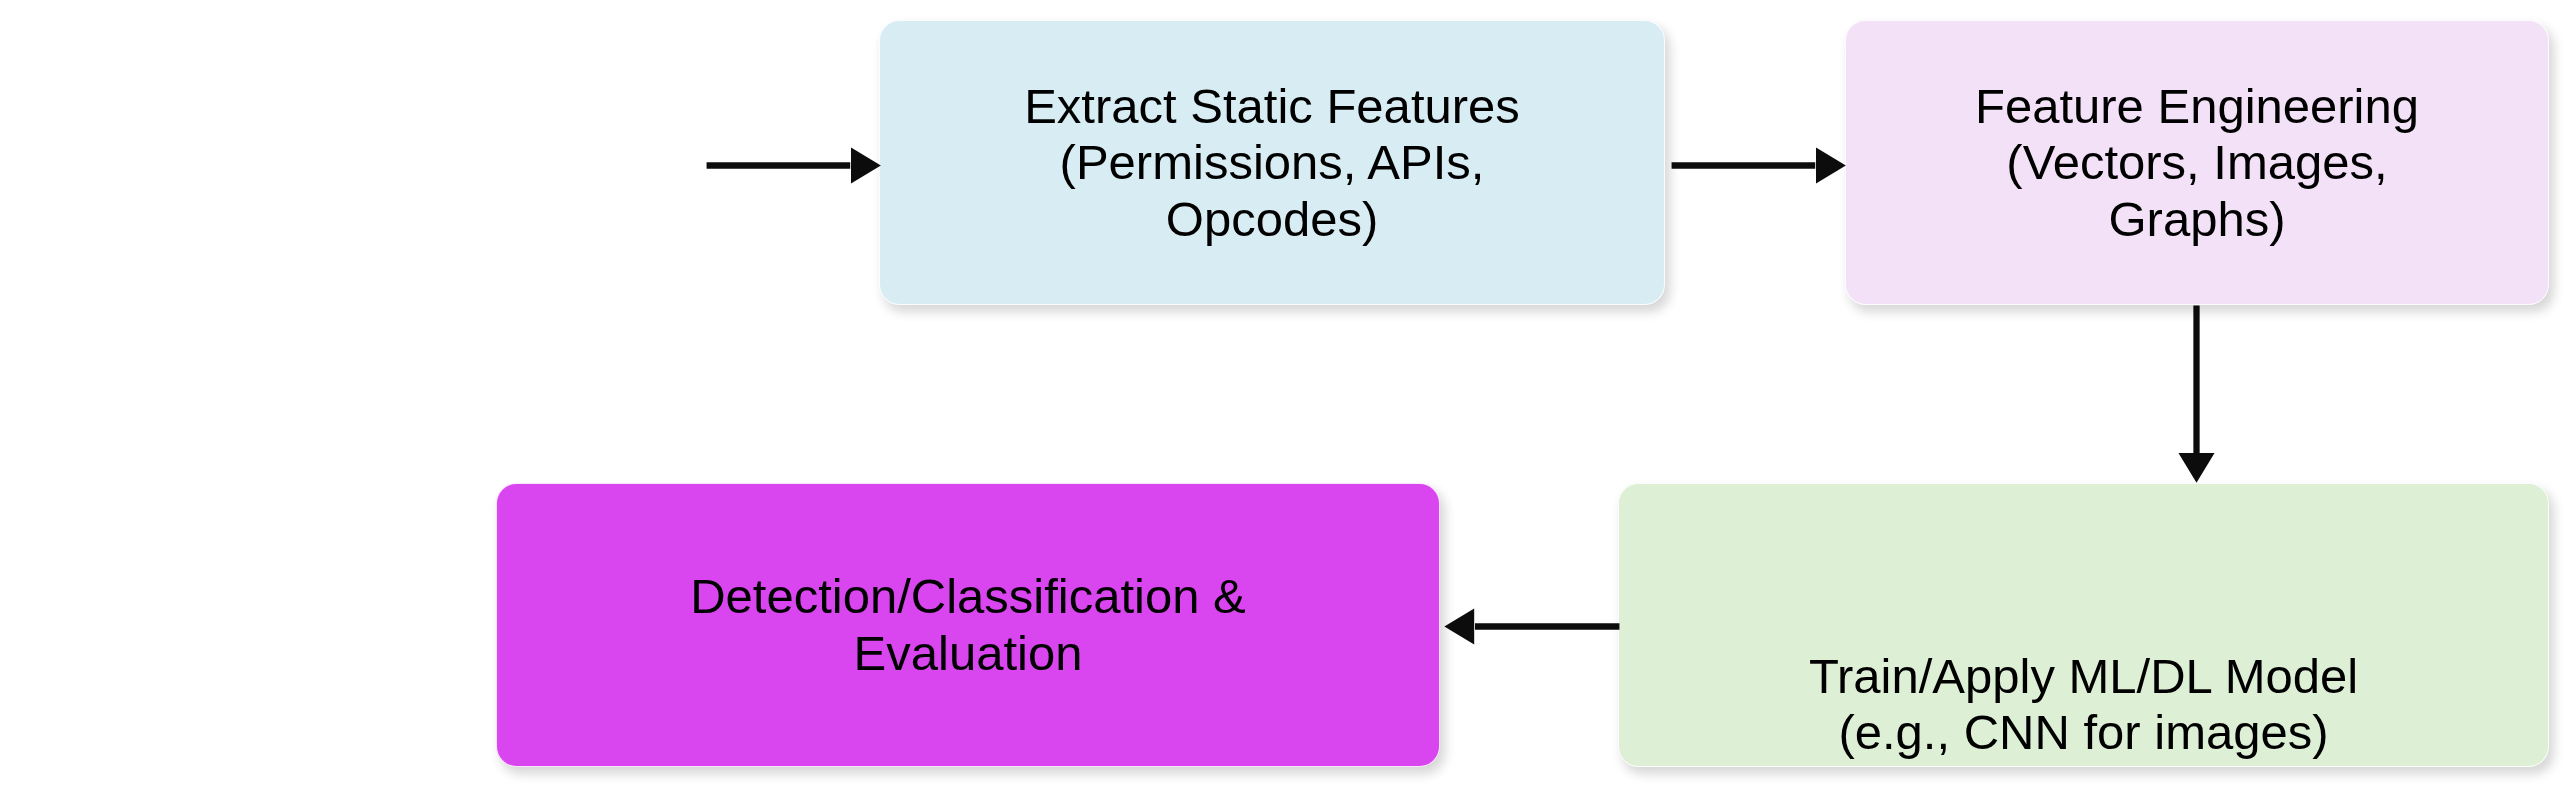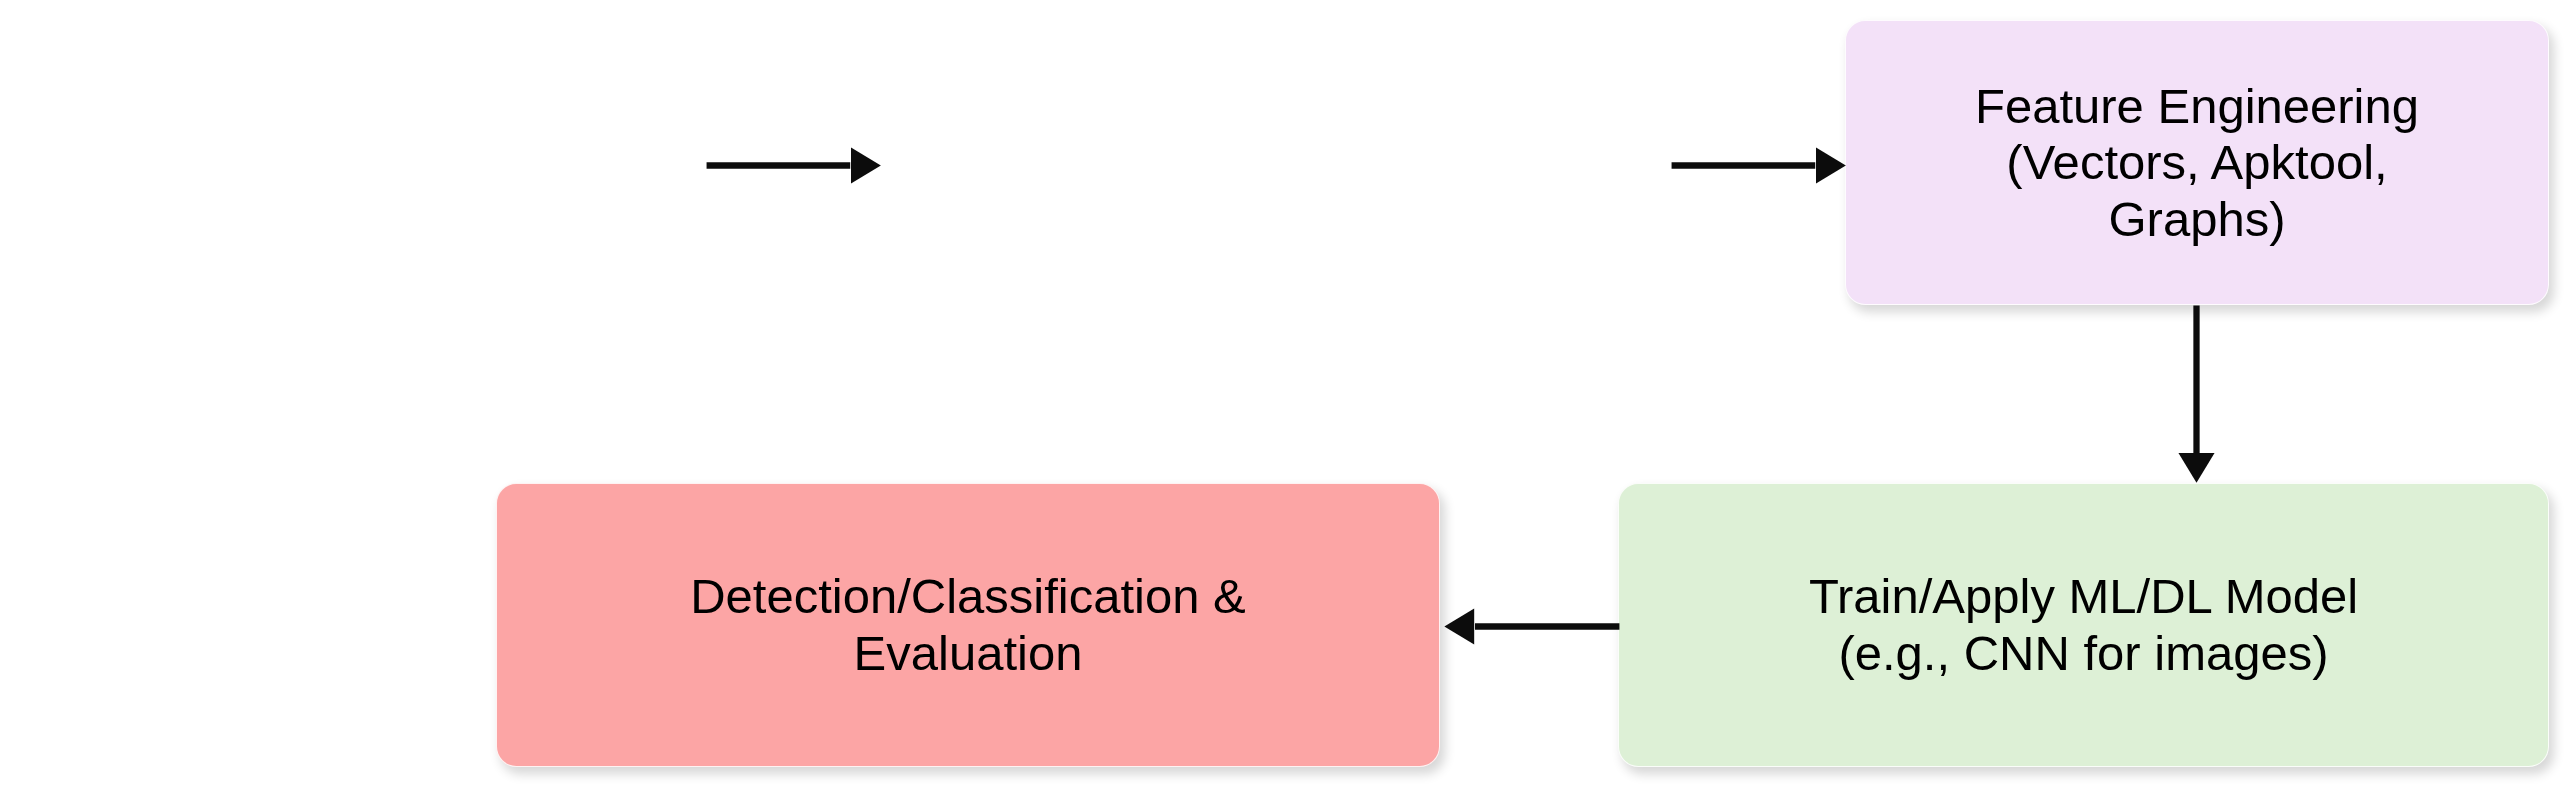--- a/index.html
+++ b/index.html
@@ -39,45 +39,50 @@
     display: block;
     white-space: pre-line;
     font-weight: 400;
   }
 
   
   #node-decompile-apk   { left: 33px;   top: 20.4px;  width: 668px;  height: 285px; }
   #node-extract-features{ left: 879px; top: 20.4px;  width: 786px; height: 285px; }
   #node-feature-eng     { left: 1845px; top: 20.4px;  width: 704px;  height: 285px; }
   #node-detection-eval  { left: 496px;  top: 483px; width: 944px; height: 284px; }
-  #node-train-model     { left: 1618px; top: 483px; width: 931px; height: 284px; }
+  #node-train-model     { left: 1618px; top: 483px; width: 931px; height: 284px; align-items: flex-end; }
 
   
   .edge {
     position: absolute;
     pointer-events: none;
   }
   .edge svg { display: block; overflow: visible; }
   .edge-line { stroke: #0c0c0c; stroke-width: 8; fill: none; }
   .edge-head { fill: #0c0c0c; stroke: none; }
 </style>
 </head>
 <body>
 
 <div id="canvas" style="background-color: rgb(255, 255, 255);">
 
 
+  <div class="node" id="node-extract-features" style="background-color: rgb(216, 237, 243);">
+    <span class="label">Extract Static Features
+(Permissions, APIs,
+Opcodes)</span>
+  </div>
 
   <div class="node" id="node-feature-eng" style="background-color: rgb(243, 225, 248);">
     <span class="label">Feature Engineering
-(Vectors, Apktool,
+(Vectors, Images,
 Graphs)</span>
   </div>
 
-  <div class="node" id="node-detection-eval" style="background-color: #fca5a5;">
+  <div class="node" id="node-detection-eval" style="background-color: #d946ef;">
     <span class="label">Detection/Classification &amp;
 Evaluation</span>
   </div>
 
   <div class="node" id="node-train-model" style="background-color: rgb(221, 240, 214);">
     <span class="label">Train/Apply ML/DL Model
 (e.g., CNN for images)</span>
   </div>
 
   <div class="edge" id="edge-1" style="left:705px; top:138px; width:179px; height:55px;">

